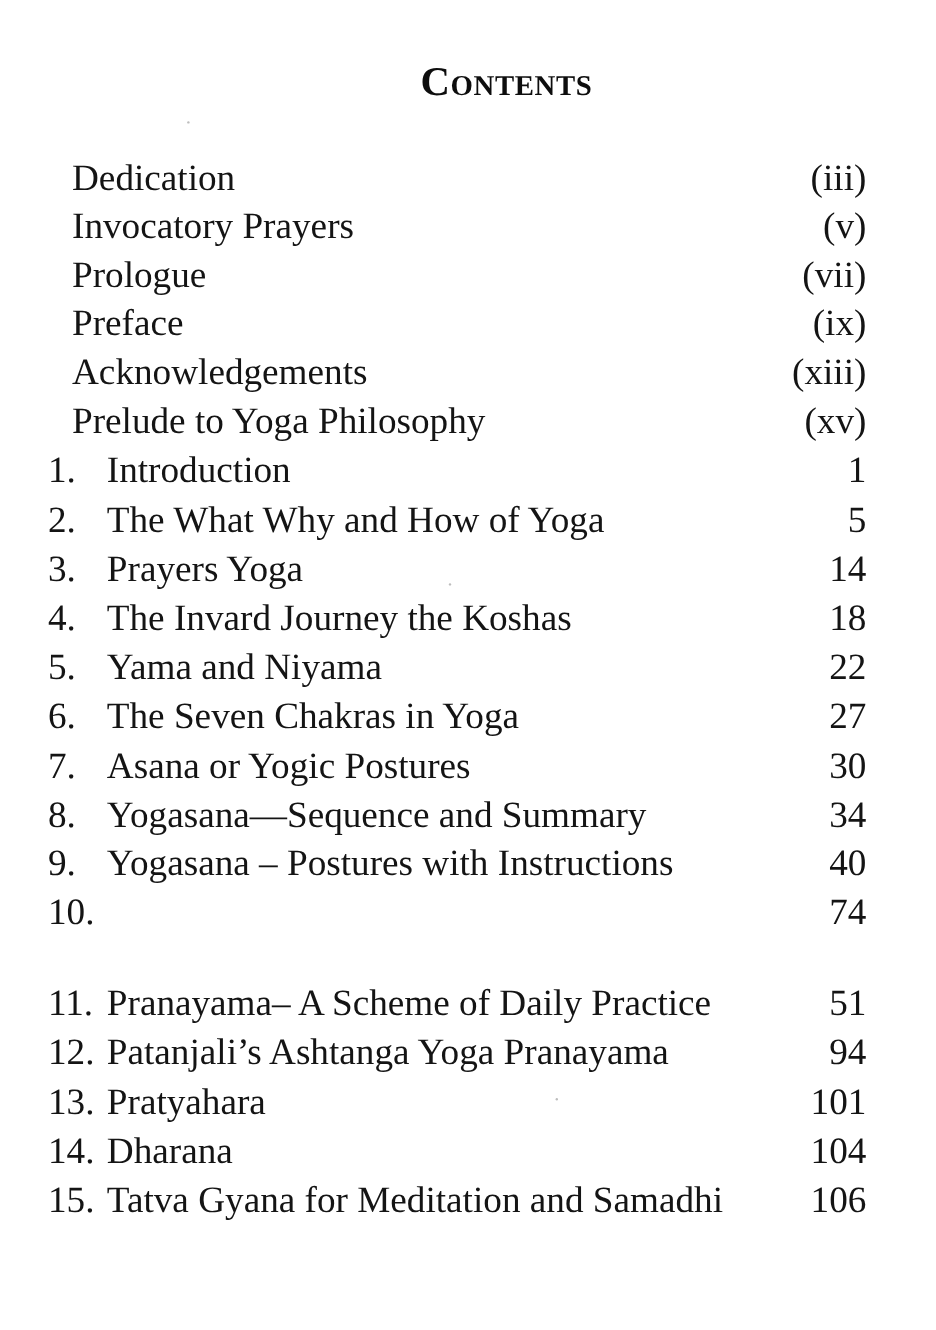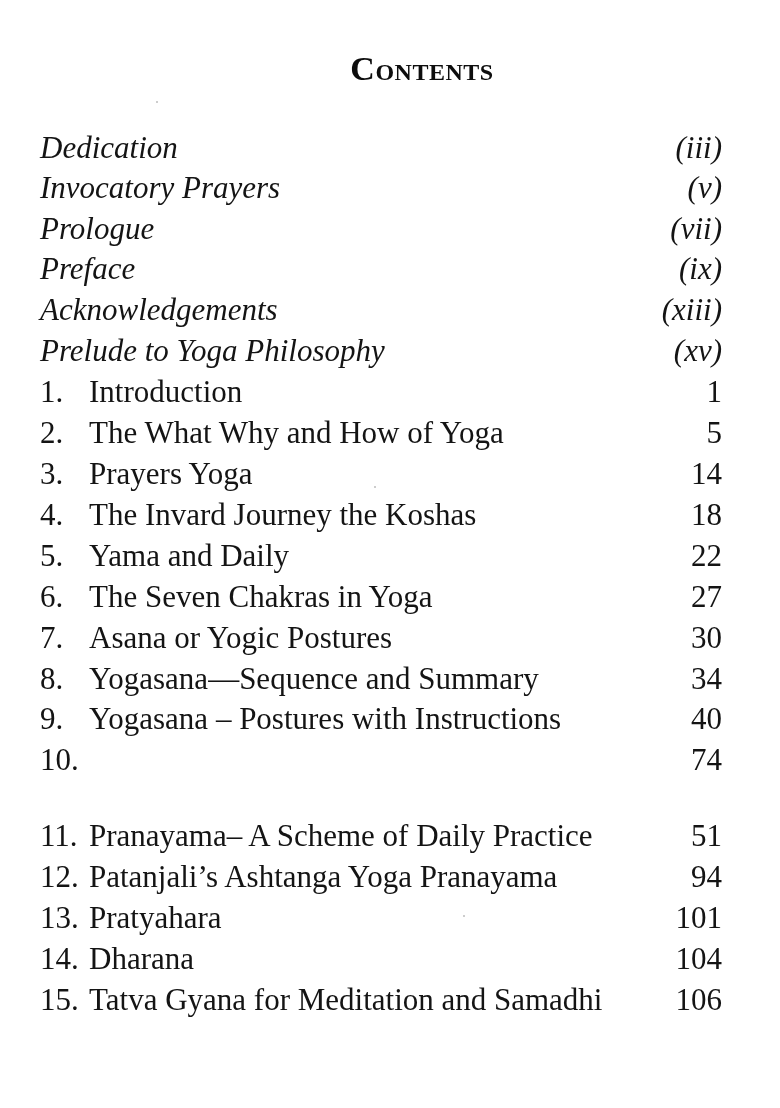--- a/index.html
+++ b/index.html
@@ -53,21 +53,21 @@
       white-space: nowrap;
     }
     .row .page-num {
       position: absolute;
       right: 0;
       top: 0;
       text-align: right;
       white-space: nowrap;
     }
     .row.front .label, .row.front .page-num {
-      font-style: italic;
+      margin-left: 20px;
     }
     .row.chapter .num {
       position: absolute;
       left: 0;
       top: 0;
       white-space: nowrap;
     }
     .row.chapter .label {
       left: 49px;
     }
@@ -124,21 +124,21 @@
     <span class="page-num">14</span>
   </div>
   <span class="speck" style="left:374px; top:486px;"></span>
   <div class="row chapter" style="top:498px;">
     <span class="num">4.</span>
     <span class="label">The Invard Journey the Koshas</span>
     <span class="page-num">18</span>
   </div>
   <div class="row chapter" style="top:539px;">
     <span class="num">5.</span>
-    <span class="label">Yama and Daily</span>
+    <span class="label">Yama and Niyama</span>
     <span class="page-num">22</span>
   </div>
   <div class="row chapter" style="top:580px;">
     <span class="num">6.</span>
     <span class="label">The Seven Chakras in Yoga</span>
     <span class="page-num">27</span>
   </div>
   <div class="row chapter" style="top:621px;">
     <span class="num">7.</span>
     <span class="label">Asana or Yogic Postures</span>

